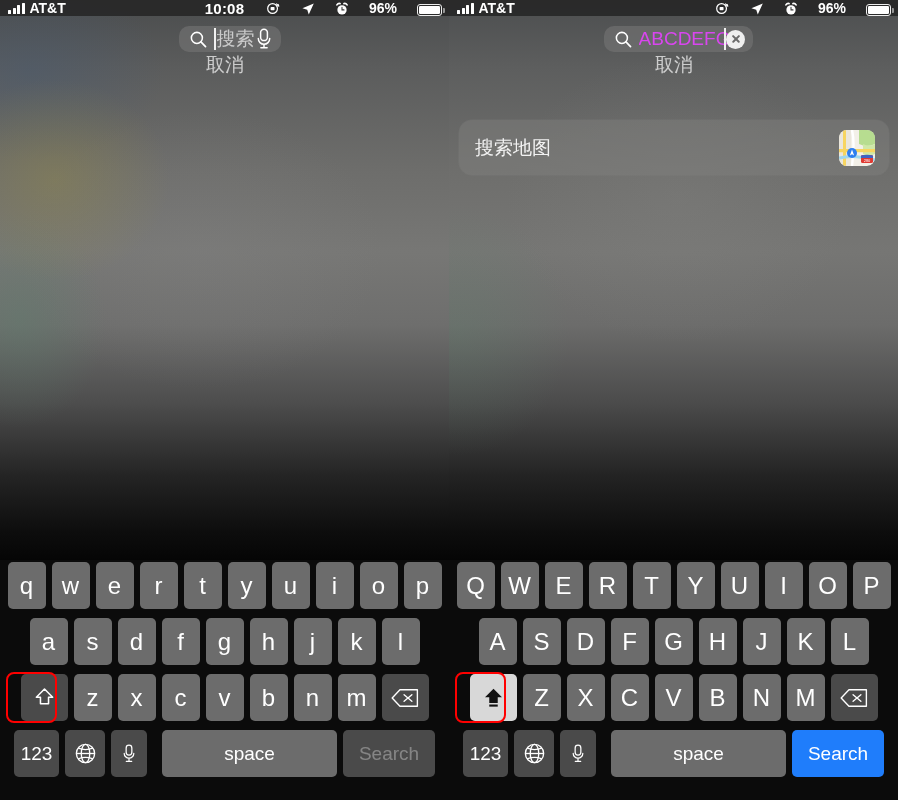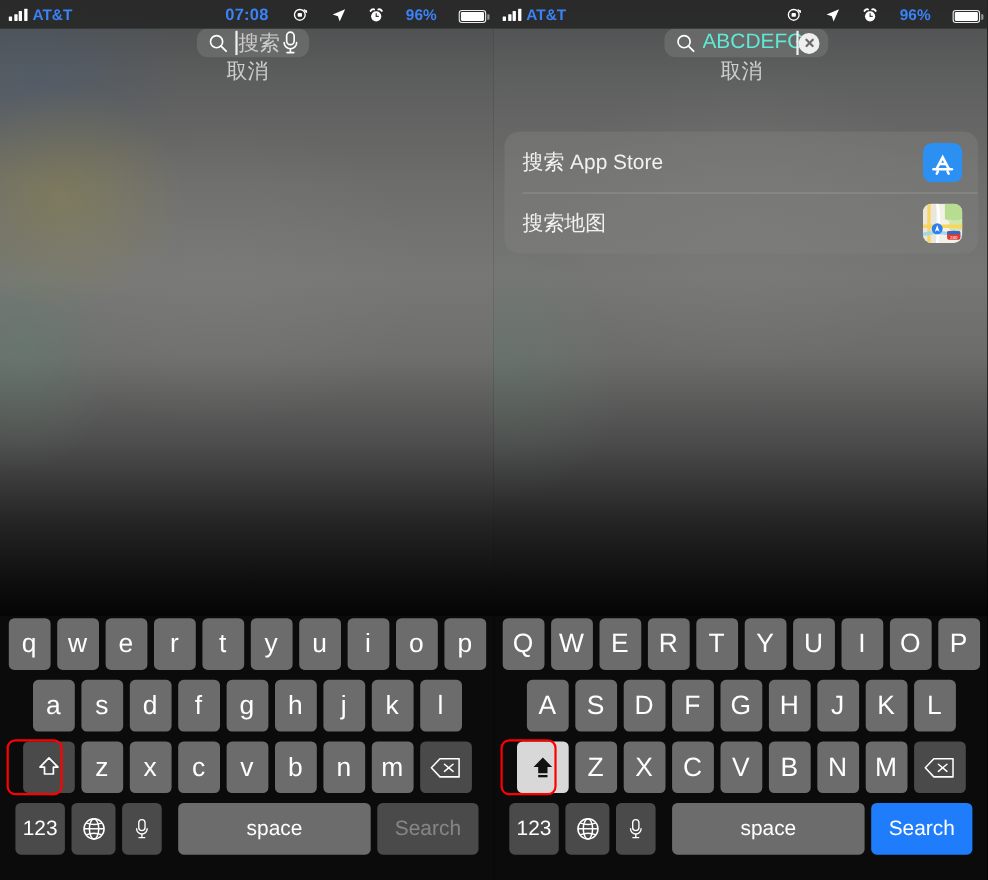--- a/index.html
+++ b/index.html
@@ -65,23 +65,23 @@
         #232323 85%,
         #0d0d0d 95%,
         #050505 100%);
   }
 
   
   .statusbar {
     position: absolute;
     left: 0; top: 0;
     width: 449px;
-    height: 26px;
+    height: 16px;
     background: rgba(40,40,40,0.93);
-    color: #3b82f6;
+    color: #ffffff;
     display: flex;
     align-items: center;
     font-size: 14px;
     font-weight: bold;
     z-index: 6;
   }
   .sb-left {
     position: absolute;
     left: 8px;
     display: flex;
@@ -163,21 +163,21 @@
     background: rgba(120,120,120,0.55);
     border-radius: 10px;
     display: flex;
     align-items: center;
     padding: 0 8px 0 10px;
     box-sizing: border-box;
   }
   .mag { flex: 0 0 auto; margin-right: 6px; }
   .sf-text {
     flex: 1;
-    color: #5eead4;
+    color: #d946ef;
     font-size: 19px;
     white-space: nowrap;
     overflow: hidden;
     display: flex;
     align-items: center;
   }
   .sf-text.placeholder { color: rgba(235,235,235,0.75); }
   .caret {
     display: inline-block;
     width: 2px;
@@ -315,21 +315,21 @@
     <div class="statusbar">
       <div class="sb-left">
         <span class="bars">
             <i></i>
             <i></i>
             <i></i>
             <i></i>
           </span>
         <span class="carrier">AT&amp;T</span>
       </div>
-      <div class="sb-center">07:08</div>
+      <div class="sb-center">10:08</div>
       <div class="sb-right">
         <svg width="15" height="15" viewBox="0 0 16 16">
           <circle cx="7" cy="8" r="5.2" fill="none" stroke="#fff" stroke-width="1.3"></circle>
           <rect x="4.9" y="6.3" width="4.2" height="3.6" rx="0.8" fill="#fff"></rect>
           <path d="M11.3 3.2a5.5 5.5 0 0 1 2.2 2.1" fill="none" stroke="#fff" stroke-width="1.3" stroke-linecap="round"></path>
           <path d="M13.6 3.0 L14.2 5.8 L11.6 5.2 Z" fill="#fff"></path>
         </svg>
         <svg width="14" height="14" viewBox="0 0 16 16">
           <path d="M14.6 1.6 L1.6 7.0 L7.1 8.8 L8.9 14.4 Z" fill="#fff"></path>
         </svg>
@@ -478,35 +478,20 @@
           <line x1="12.6" y1="12.6" x2="17.4" y2="17.4" stroke="#ffffff" stroke-width="1.8" stroke-linecap="round"></line>
         </svg>
         <span class="sf-text">ABCDEFG</span>
         <span class="caret trailing" style="margin-left:-6px;"></span>
         <span class="clearbtn"></span>
       </div>
       <div class="cancel">取消</div>
     </div>
 
     <div class="suggestions">
-      <div class="sugg-row">
-        <span class="sugg-label">搜索 App Store</span>
-        <span class="appicon">
-          <svg width="36" height="36" viewBox="0 0 36 36">
-            <rect width="36" height="36" rx="8" fill="#2c8ff2"></rect>
-            <g stroke="#ffffff" stroke-width="2.3" stroke-linecap="round" fill="none">
-              <path d="M12.3 23.8 L18 13.0 L23.7 23.8"></path>
-              <path d="M9.6 23.8 L26.4 23.8"></path>
-              <path d="M15.2 19.0 L20.8 19.0"></path>
-              <path d="M13.6 25.9 L12.6 27.8"></path>
-              <path d="M22.4 25.9 L23.4 27.8"></path>
-            </g>
-          </svg>
-        </span>
-      </div>
       <div class="sugg-row">
         <span class="sugg-label">搜索地图</span>
         <span class="appicon">
           <svg width="36" height="36" viewBox="0 0 36 36">
             <rect width="36" height="36" rx="8" fill="#f3f0e8"></rect>
             <path d="M0 0 h12 v36 h-12 z" fill="#eae6dc"></path>
             <path d="M20 0 h16 v14 q-8 4 -16 0 z" fill="#b7dd90"></path>
             <path d="M24 14 q6 3 12 0 v10 q-7 3 -12 0 z" fill="#cfe8a8"></path>
             <path d="M4 0 h3 v36 h-3 z" fill="#f7d560"></path>
             <path d="M0 19 h36 v3.2 h-36 z" fill="#f7d560"></path>

